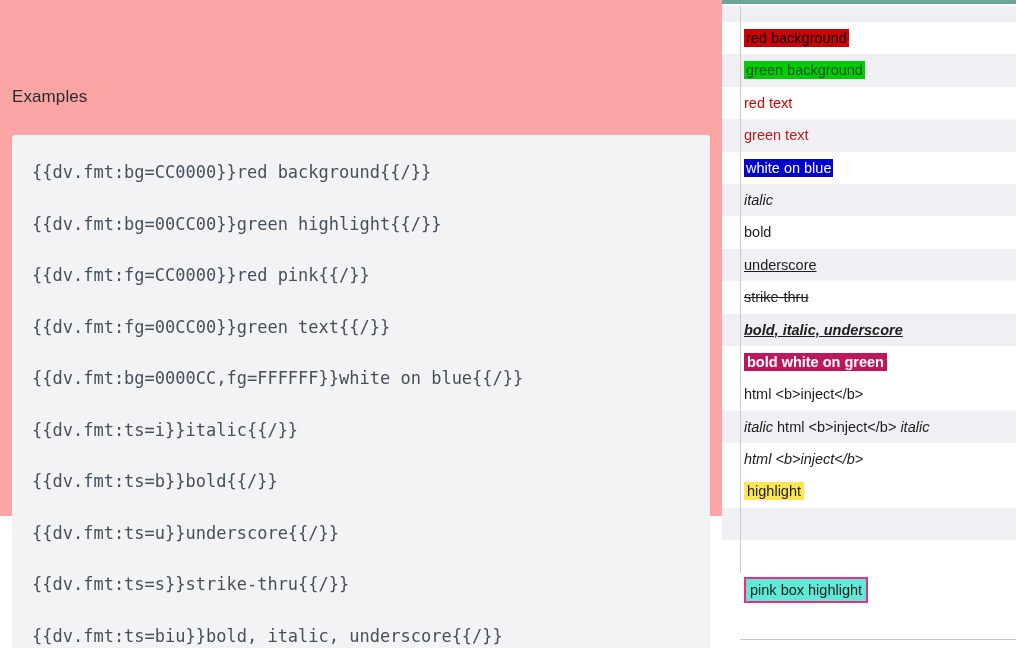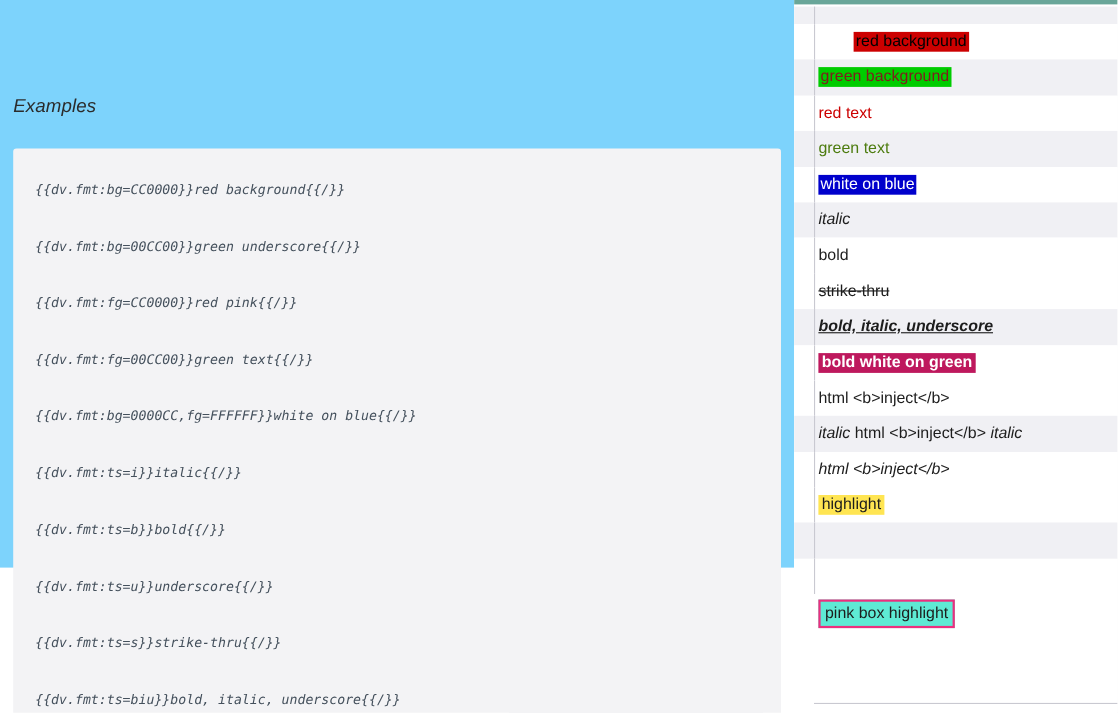--- a/index.html
+++ b/index.html
@@ -15,22 +15,21 @@
     position: relative;
   }
 
   
   #left-column {
     position: absolute;
     left: 0;
     top: 0;
     width: 722px;
     height: 516px;
-    background: #7dd3fc;
-    font-style: italic;
+    background: #fca5a5;
   }
 
   #page-heading {
     position: absolute;
     left: 12px;
     top: 73px;
     font-size: 17px;
     font-weight: 400;
     color: #2b2b2b;
     letter-spacing: 0.1px;
@@ -42,21 +41,21 @@
     left: 12px;
     top: 122px;
     width: 698px;
     background: #f3f3f5;
     border-radius: 3px;
     padding: 12px 0 12px 0;
     box-sizing: border-box;
   }
   .code-line {
     font-family: "DejaVu Sans Mono", "Liberation Mono", monospace;
-    font-size: 12px;
+    font-size: 17px;
     line-height: 21.5px;
     color: #44505c;
     white-space: pre;
     padding-left: 20px;
     height: 21.5px;
   }
 
   
   #render-panel {
     position: absolute;
@@ -106,24 +105,24 @@
   #panel-bottom-rule {
     position: absolute;
     left: 18px;
     top: 639px;
     width: 276px;
     height: 1px;
     background: #c9c9d1;
   }
 
   .seg { display: inline; }
-  .bg-red    { background: #CC0000; color: #000000; padding: 1px 2px; margin-left: 32px; }
-  .bg-green  { background: #00CC00; color: #7f1d1d; padding: 1px 2px; }
+  .bg-red    { background: #CC0000; color: #000000; padding: 1px 2px; }
+  .bg-green  { background: #00CC00; color: #14532d; padding: 1px 2px; }
   .fg-red    { color: #CC0000; }
-  .fg-green  { color: #4d7c0f; }
+  .fg-green  { color: #b91c1c; }
   .on-blue   { background: #0000CC; color: #FFFFFF; padding: 1px 2px; }
   .ts-i { font-style: italic; text-align: right; }
   .ts-b { font-weight: normal; }
   .ts-u { text-decoration: underline; }
   .ts-s { text-decoration: line-through; }
   .ts-biu { font-weight: bold; font-style: italic; text-decoration: underline; text-align: center; }
   .bold-white-green { background: #be185d; color: #FFFFFF; font-weight: bold; padding: 1px 3px; }
   .pink-box {
     border: 2px solid #ED2E7E;
     padding: 1px 4px;
@@ -135,21 +134,21 @@
   .pink-box.highlight { background: #5eead4; padding: 1px 4px; margin-top: 37px; }
 </style>
 </head>
 <body>
 
 <div id="left-column">
 
   <h2 id="page-heading">Examples</h2>
 
   <pre id="code-block">    <div class="code-line">{{dv.fmt:bg=CC0000}}red background{{/}}</div>
-    <div class="code-line">{{dv.fmt:bg=00CC00}}green underscore{{/}}</div>
+    <div class="code-line">{{dv.fmt:bg=00CC00}}green highlight{{/}}</div>
     <div class="code-line">{{dv.fmt:fg=CC0000}}red pink{{/}}</div>
     <div class="code-line">{{dv.fmt:fg=00CC00}}green text{{/}}</div>
     <div class="code-line">{{dv.fmt:bg=0000CC,fg=FFFFFF}}white on blue{{/}}</div>
     <div class="code-line">{{dv.fmt:ts=i}}italic{{/}}</div>
     <div class="code-line">{{dv.fmt:ts=b}}bold{{/}}</div>
     <div class="code-line">{{dv.fmt:ts=u}}underscore{{/}}</div>
     <div class="code-line">{{dv.fmt:ts=s}}strike-thru{{/}}</div>
     <div class="code-line">{{dv.fmt:ts=biu}}bold, italic, underscore{{/}}</div>
     
     
@@ -192,20 +191,23 @@
     </div>
 
     <div class="render-row striped">
       <span class="seg ts-i">italic</span>
     </div>
 
     <div class="render-row">
       <span class="seg ts-b">bold</span>
     </div>
 
+    <div class="render-row striped">
+      <span class="seg ts-u">underscore</span>
+    </div>
 
     <div class="render-row">
       <span class="seg ts-s">strike-thru</span>
     </div>
 
     <div class="render-row striped">
       <span class="seg ts-biu">bold, italic, underscore</span>
     </div>
 
     <div class="render-row">

